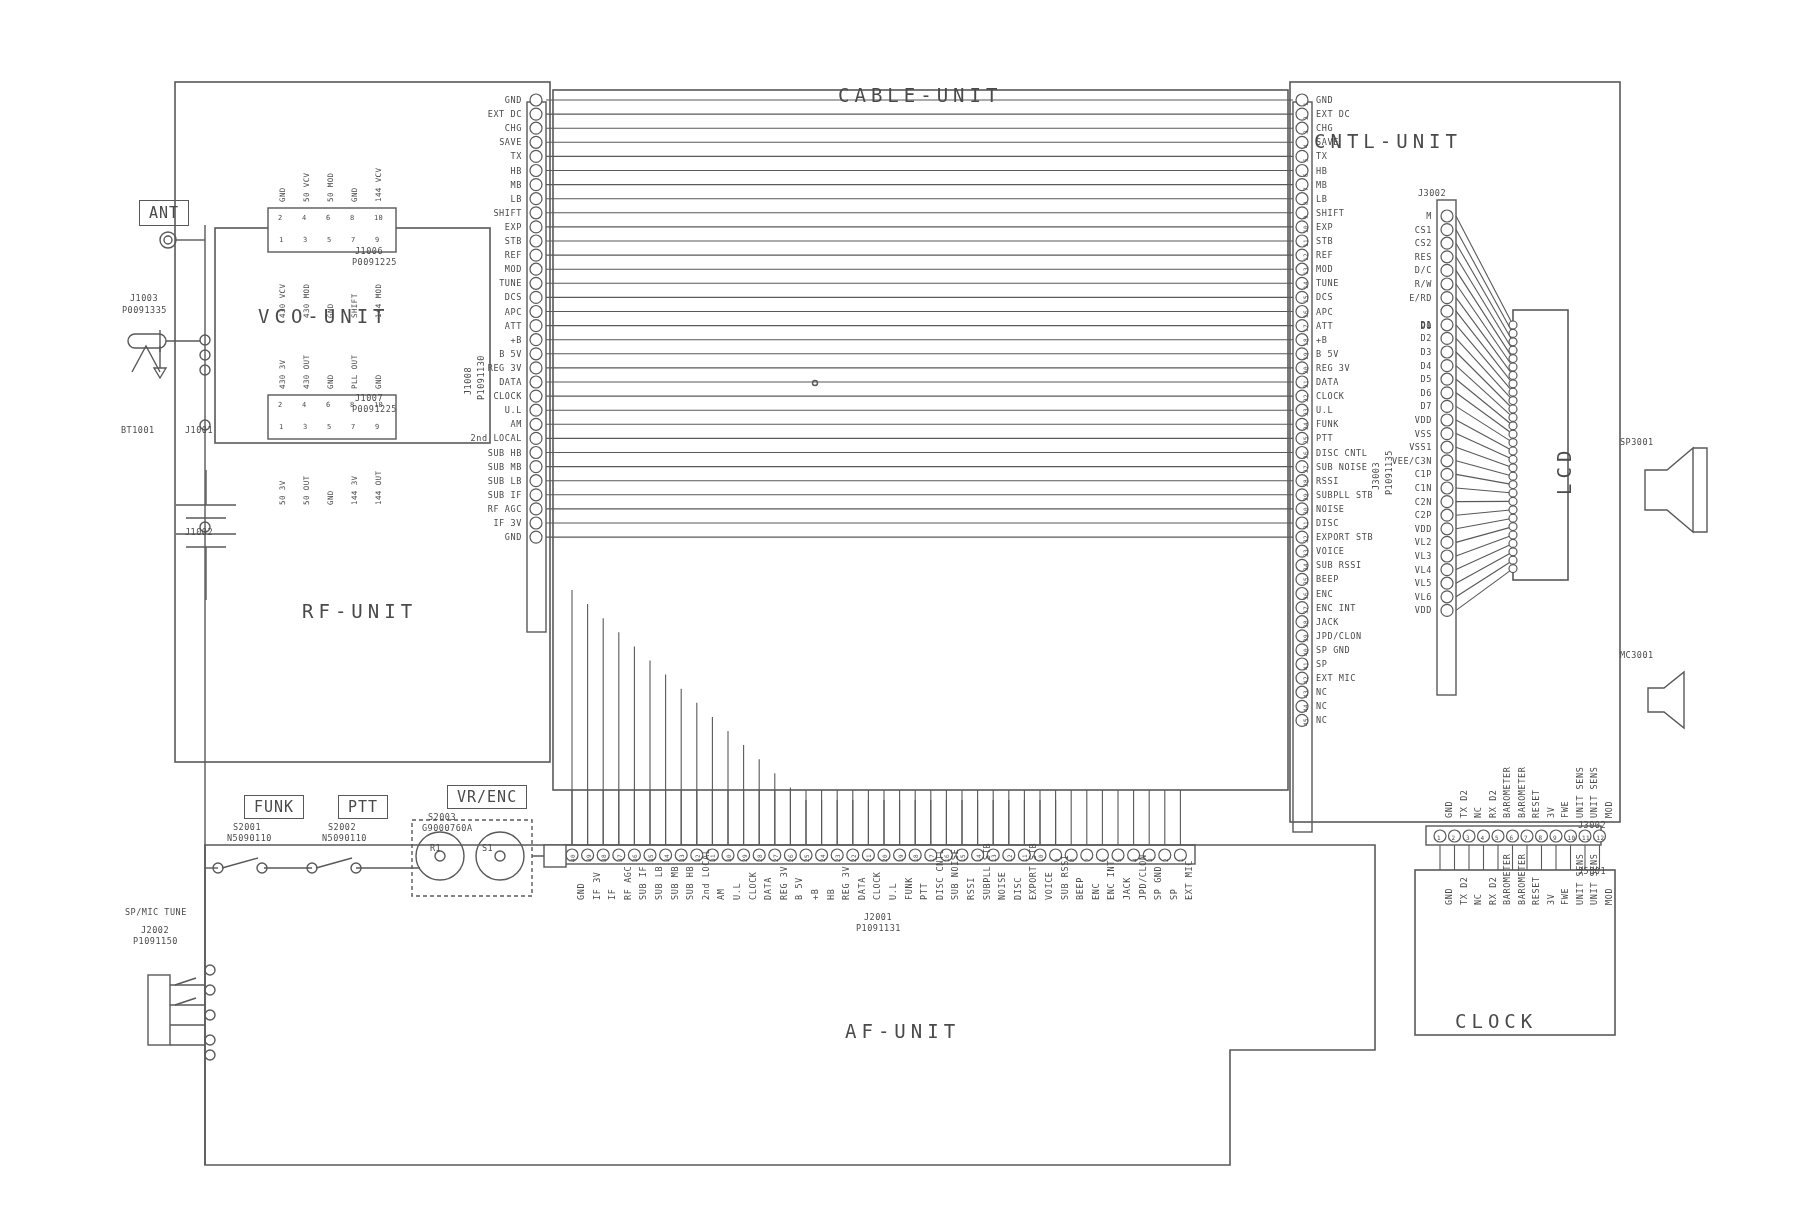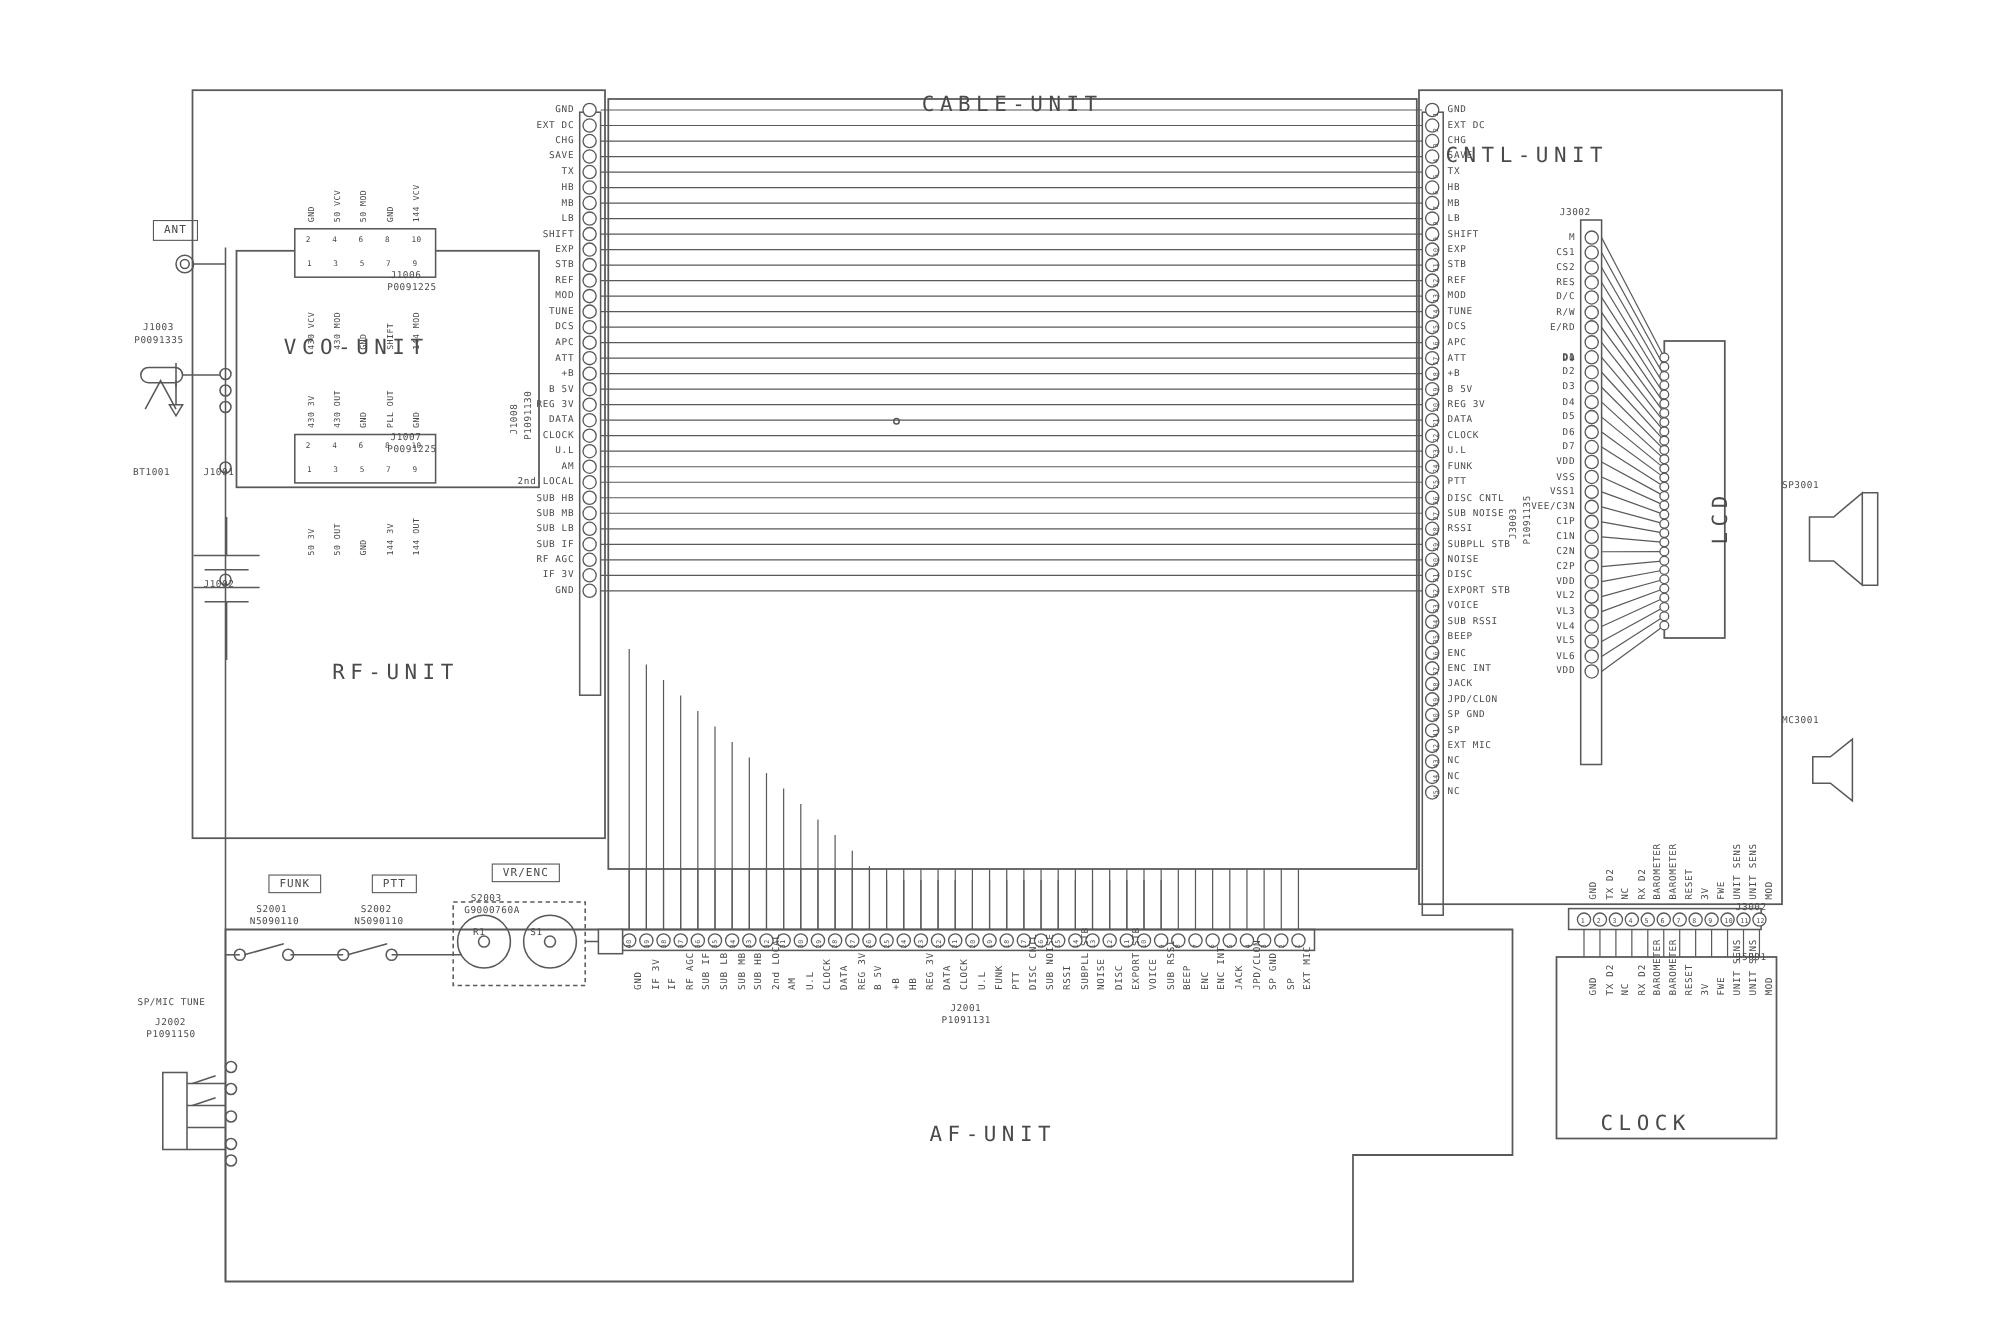--- a/index.html
+++ b/index.html
@@ -8,21 +8,21 @@
        color:#3d3d3d;overflow:hidden;}
   #stage{position:absolute;left:0;top:0;width:1819px;height:1210px;}
   svg{position:absolute;left:0;top:0;width:1819px;height:1210px;}
   .lbl{position:absolute;white-space:nowrap;color:#4a4a4a;
        font-family:"DejaVu Sans Mono","Liberation Mono",monospace;}
   .pinlbl{font-size:8.5px;letter-spacing:.6px;}
   .pinL{text-align:right;transform:translateY(-50%);}
   .pinR{text-align:left;transform:translateY(-50%);}
   .vert{transform-origin:left top;}
   .big{font-size:19px;letter-spacing:5px;}
-  .med{font-size:10px;letter-spacing:1px;}
+  .med{font-size:15px;letter-spacing:1px;}
   .sml{font-size:8.5px;letter-spacing:.5px;}
   .tny{font-size:7.5px;letter-spacing:.4px;}
 </style>
 </head>
 <body>
 
 <div id="stage">
   <svg id="art" viewBox="0 0 1819 1210" shape-rendering="geometricPrecision">
     <g stroke="#595959" fill="none" stroke-width="1.6">
 

